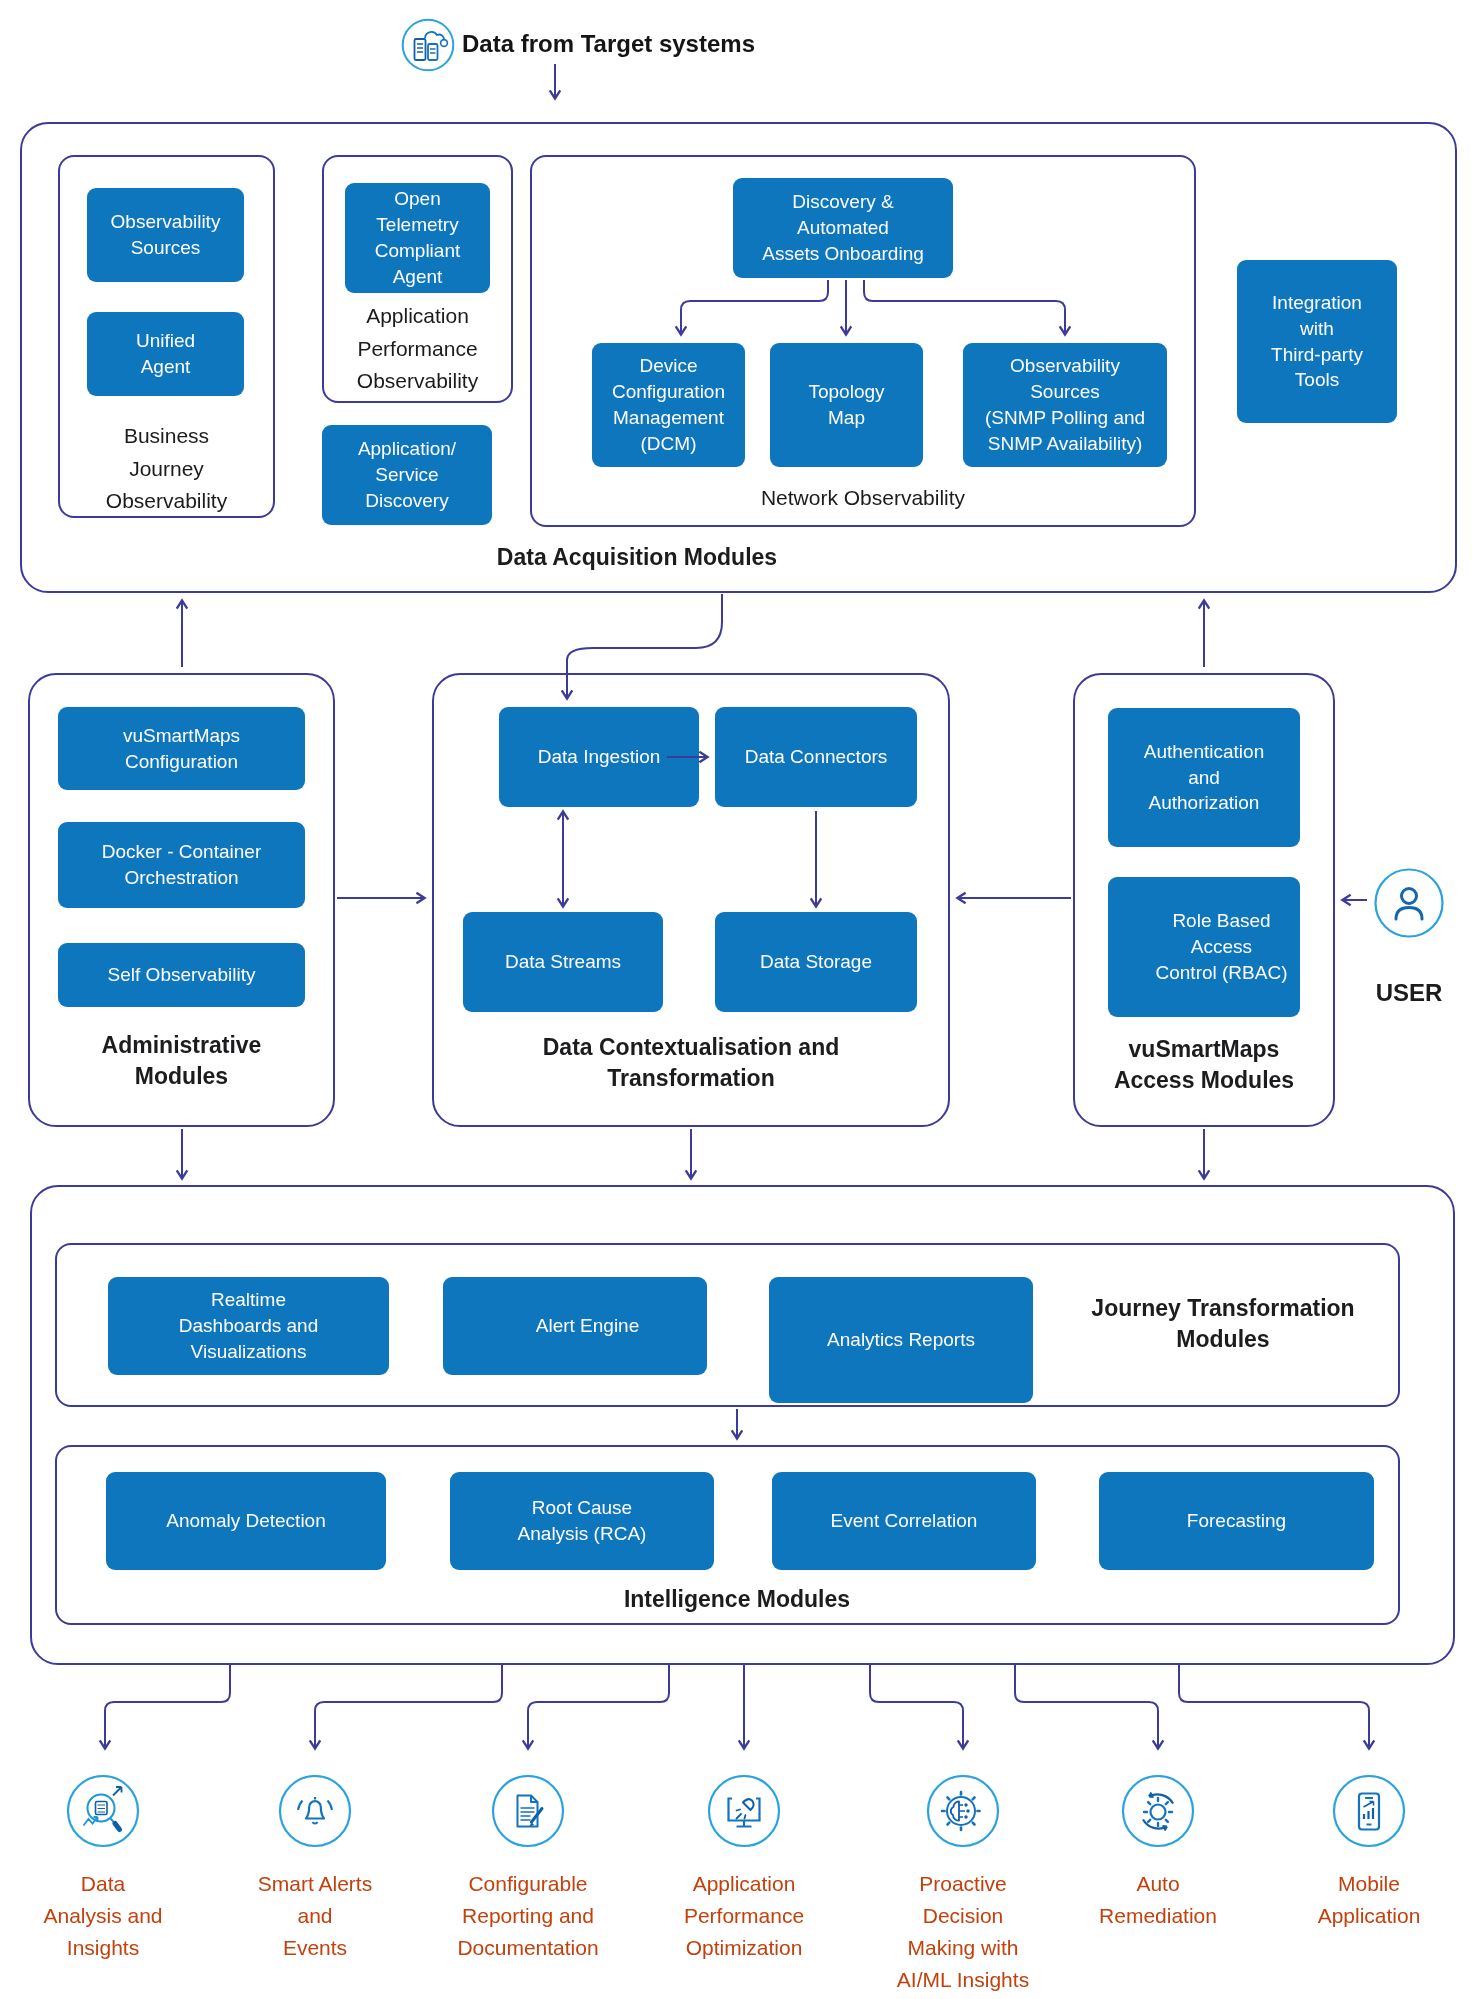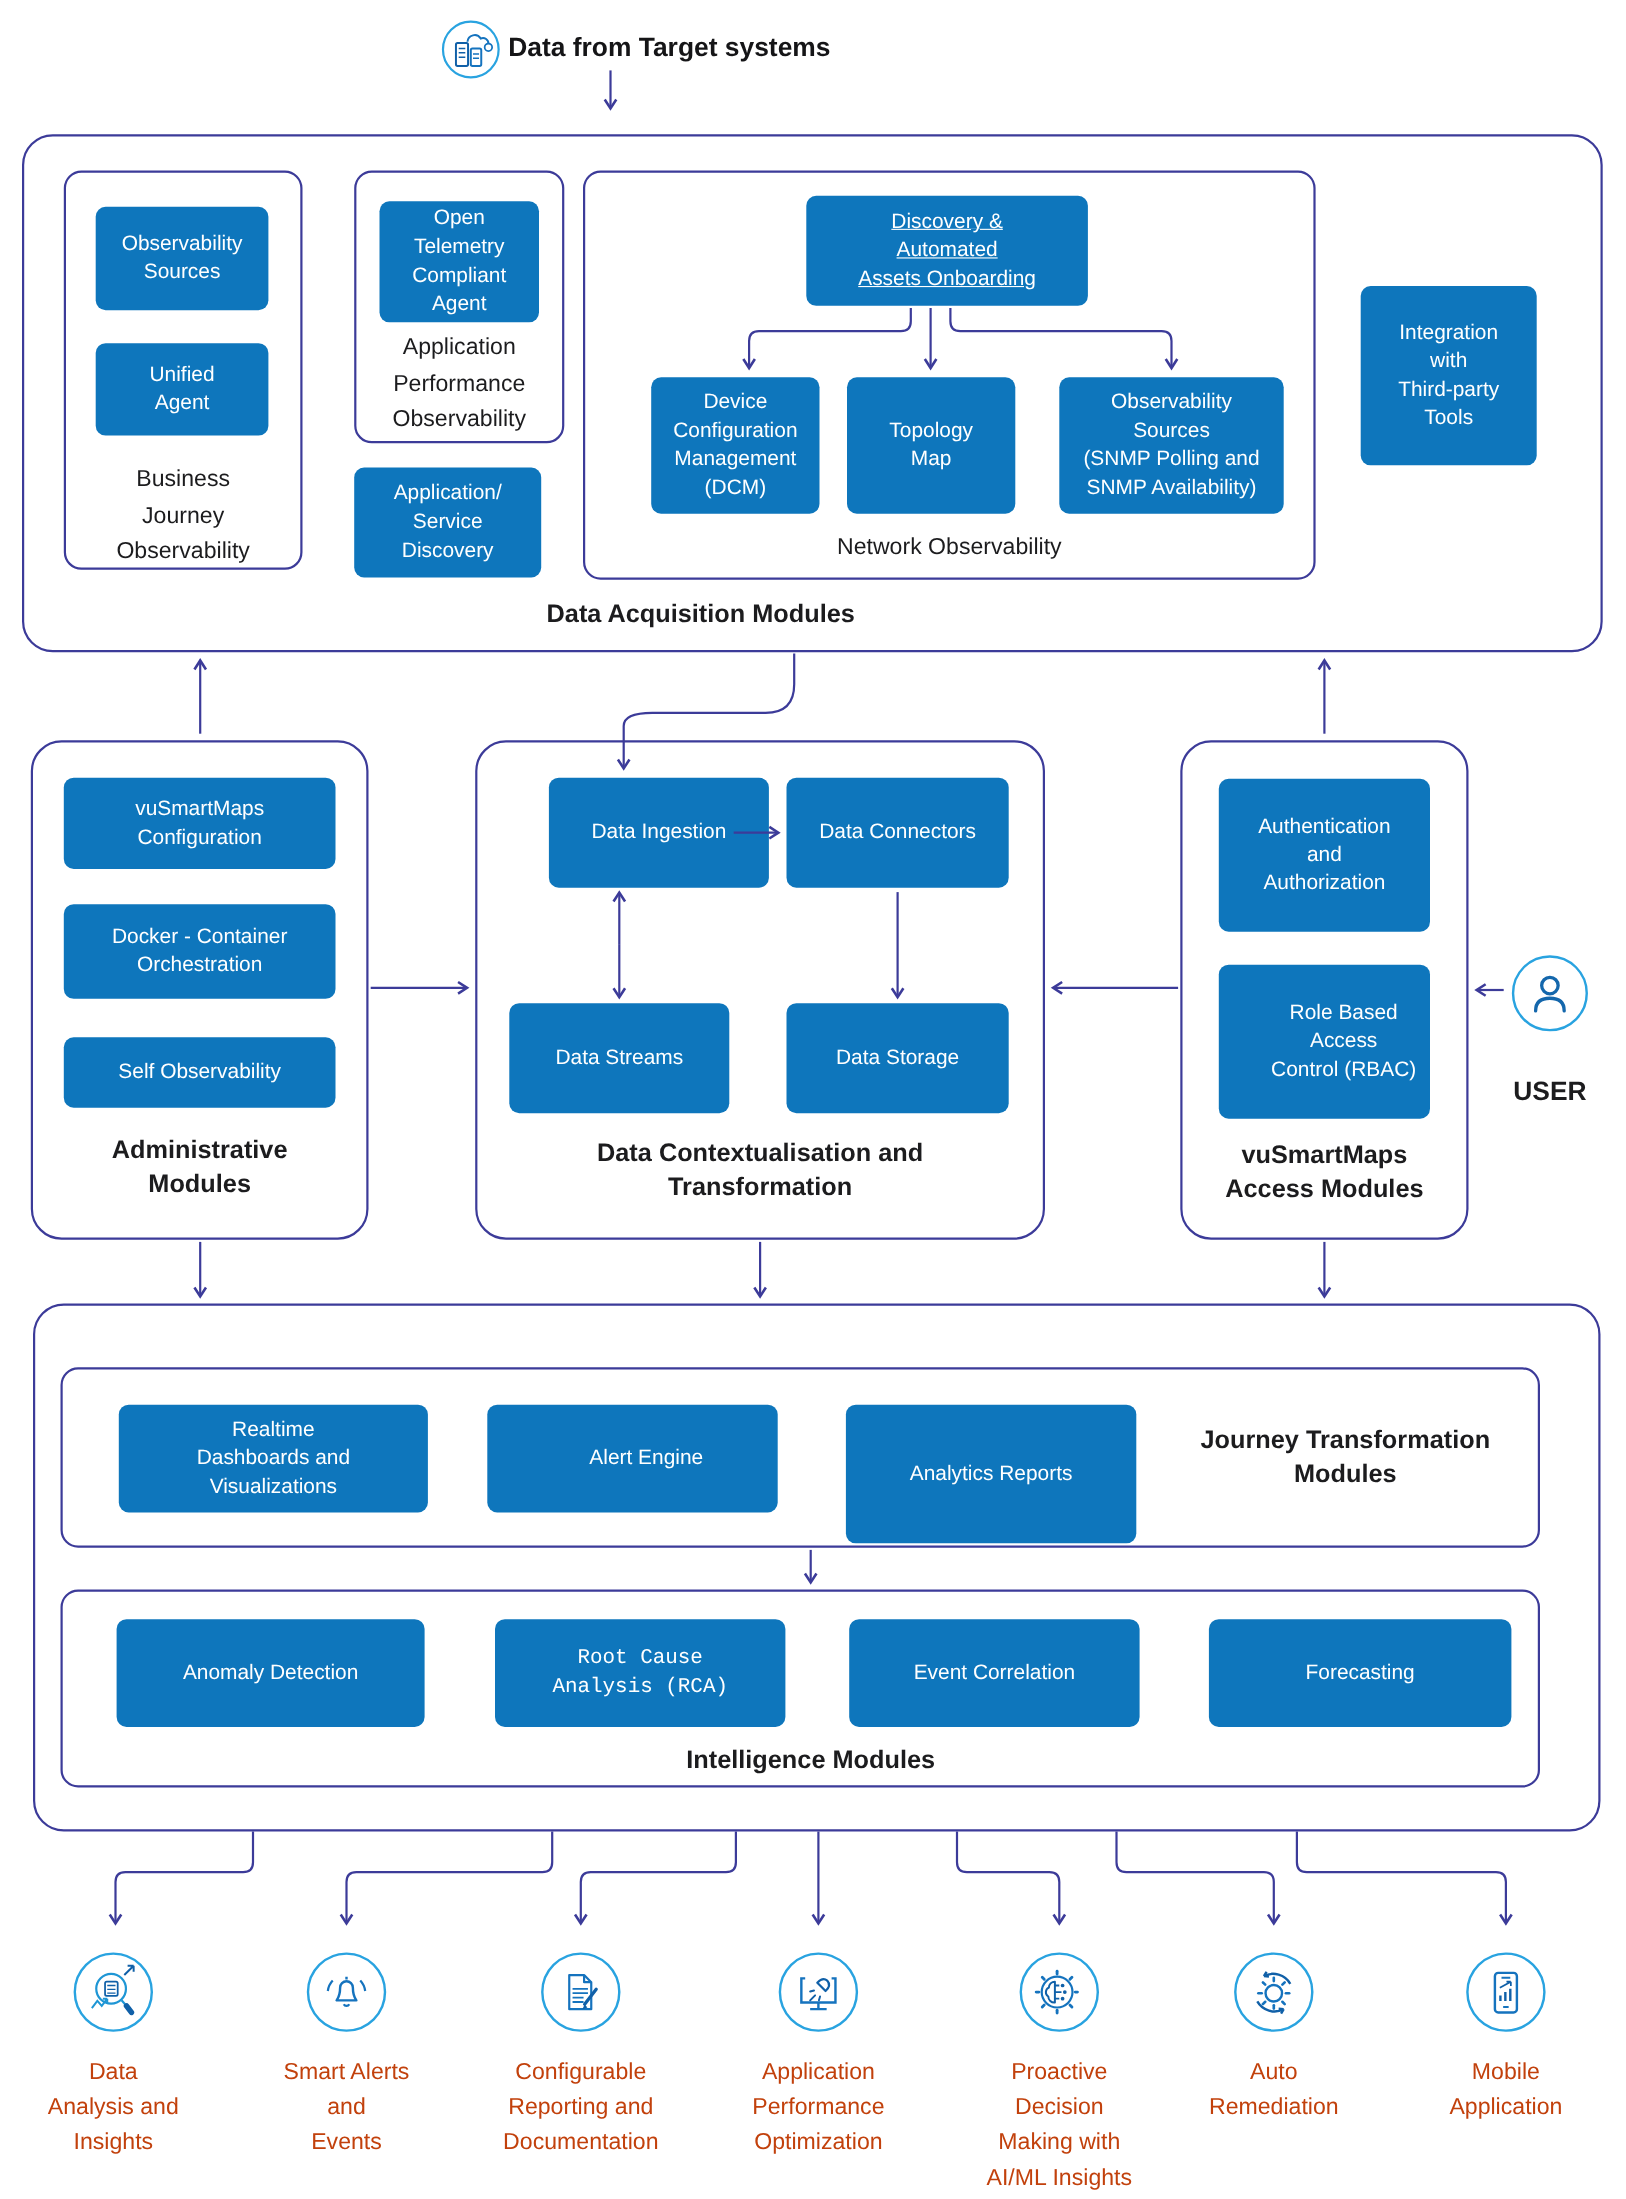--- a/index.html
+++ b/index.html
@@ -52,21 +52,21 @@
 Agent</div>
   <div class="lbl lbl-reg" style="left:312px;top:300px;width:211px;">Application
 Performance
 Observability</div>
 
   <div class="blue" style="left:322px;top:425px;width:170px;height:100px;">Application/
 Service
 Discovery</div>
 
   <div class="sub" style="left:530px;top:155px;width:666px;height:372px;"></div>
-  <div class="blue" style="left:733px;top:178px;width:256px;height:100px;text-decoration:underline;">Discovery &amp;
+  <div class="blue" style="left:733px;top:178px;width:220px;height:100px;">Discovery &amp;
 Automated
 Assets Onboarding</div>
   <div class="blue" style="left:592px;top:343px;width:153px;height:124px;">Device
 Configuration
 Management
 (DCM)</div>
   <div class="blue" style="left:770px;top:343px;width:153px;height:124px;">Topology
 Map</div>
   <div class="blue" style="left:963px;top:343px;width:204px;height:124px;">Observability
 Sources
@@ -121,21 +121,21 @@
   <div class="blue" style="left:108px;top:1277px;width:281px;height:98px;">Realtime
 Dashboards and
 Visualizations</div>
   <div class="blue" style="left:443px;top:1277px;width:264px;height:98px;padding-left:31px;">Alert Engine</div>
   <div class="blue" style="left:756px;top:1277px;width:264px;height:126px;margin-left:13px;">Analytics Reports</div>
   <div class="lbl lbl-bold" style="left:1023px;top:1293px;width:400px;">Journey Transformation
 Modules</div>
 
   <div class="sub" style="left:55px;top:1445px;width:1345px;height:180px;"></div>
   <div class="blue" style="left:106px;top:1472px;width:280px;height:98px;">Anomaly Detection</div>
-  <div class="blue" style="left:450px;top:1472px;width:264px;height:98px;font-family:Liberation Mono, monospace;">Root Cause
+  <div class="blue" style="left:450px;top:1472px;width:264px;height:98px;">Root Cause
 Analysis (RCA)</div>
   <div class="blue" style="left:772px;top:1472px;width:264px;height:98px;">Event Correlation</div>
   <div class="blue" style="left:1099px;top:1472px;width:275px;height:98px;">Forecasting</div>
   <div class="lbl lbl-bold" style="left:387px;top:1584px;width:700px;">Intelligence Modules</div>
 
   <svg class="icon" style="left:66px;top:1774px;" width="74" height="74" viewBox="0 0 74 74">
     <circle cx="37" cy="37" r="35" fill="none" stroke="#29A3E0" stroke-width="2.2"></circle>
     <circle cx="35" cy="34" r="13.5" fill="none" stroke="#1E96D5" stroke-width="2"></circle>
     <rect x="29.5" y="27.5" width="11.5" height="13" rx="1.5" fill="none" stroke="#1060A8" stroke-width="1.6"></rect>
     <path d="M31.5 31 h7.5 M31.5 34.5 h7.5 M31.5 38 h7.5" stroke="#1060A8" stroke-width="1.2" fill="none"></path>

